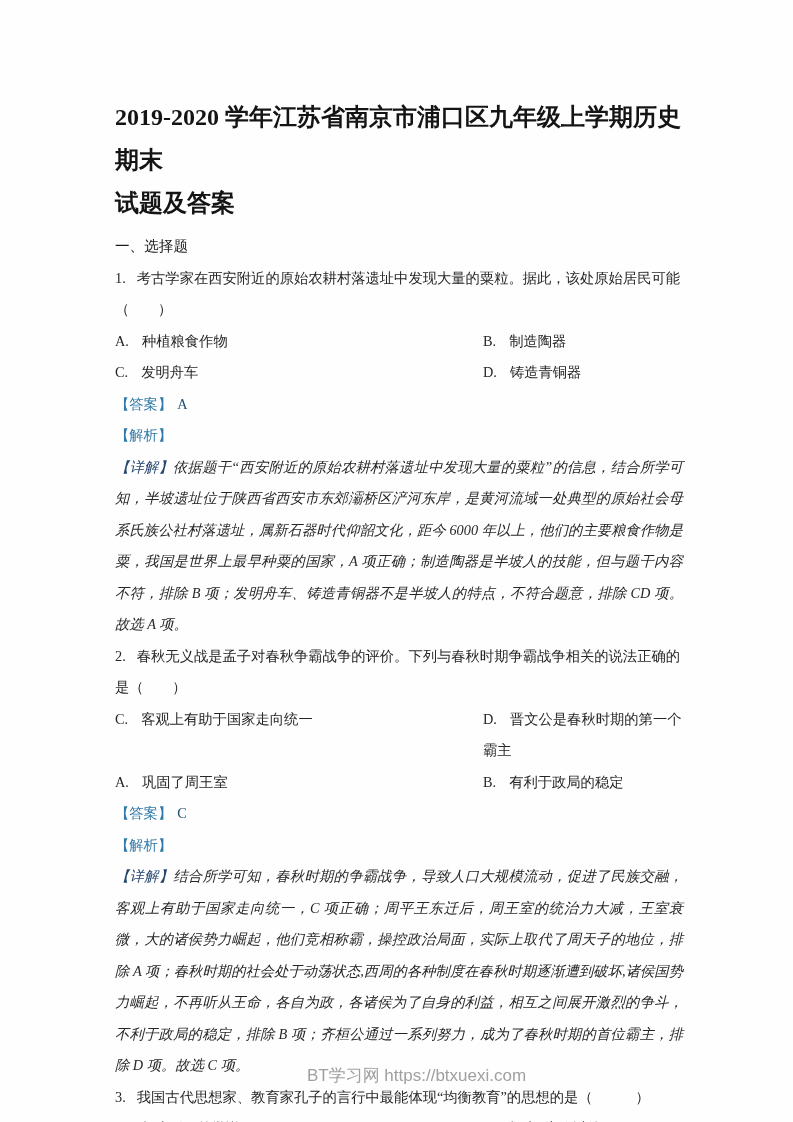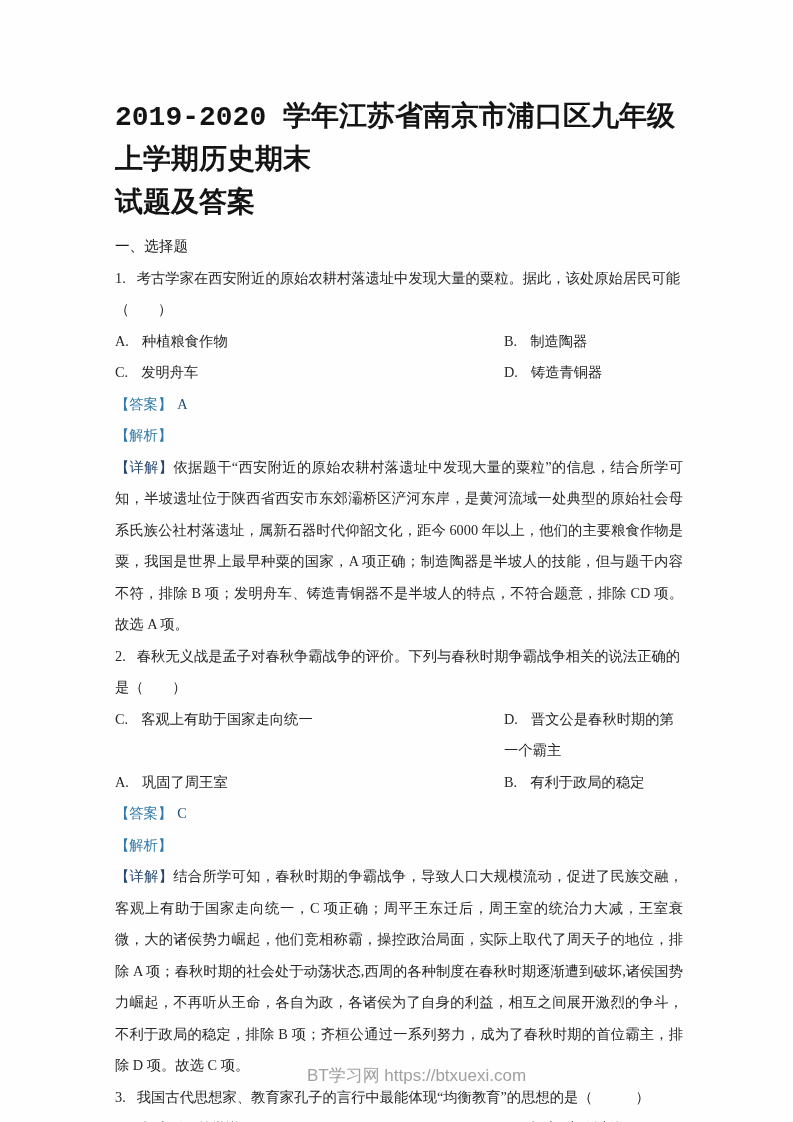--- a/index.html
+++ b/index.html
@@ -12,54 +12,55 @@
     color: var(--body-text, #262626);
     font-family: "Liberation Serif", "DejaVu Serif", serif;
   }
   .content {
     position: absolute;
     left: 115px;
     top: 96px;
     width: 568px;
   }
   .doc-title {
-    font-family: Liberation Mono, monospace;
+    font-family: Liberation Serif, serif;
     font-weight: bold;
-    font-size: 28px;
+    font-size: 24px;
     line-height: 43px;
     color: #141414;
     margin-bottom: 6px;
   }
   .section-heading {
     font-size: 14.6px;
     line-height: 31.5px;
     color: #1c1c1c;
   }
   .line {
     font-size: 14.3px;
     line-height: 31.5px;
     white-space: nowrap;
   }
   .stem .qnum { margin-right: 11px; }
   .opt-row { display: flex; font-size: 14.3px; line-height: 31.5px; gap: 40px; }
   .opt-a { width: 328px; flex: none; }
-  .opt-b { flex: 1; margin-left: 21px; }
+  .opt-b { flex: 1; }
   .opt-label { margin-right: 13px; }
   .ans-label { color: var(--answer-label, #3079a8); text-align: right; }
   .ans-letter {
     color: var(--answer-letter, #1d4e74);
     margin-left: 5px;
     font-family: "Liberation Serif", "DejaVu Serif", serif;
   }
   .detail {
     margin: 0;
     font-size: 14.3px;
     line-height: 31.5px;
     text-align: justify;
     text-justify: inter-character;
+    font-style: italic;
   }
   .detail-label { color: var(--detail-label, #26466d); }
   .footer {
     position: absolute;
     left: 0;
     top: 1062px;
     width: 793px;
     text-align: center;
     font-family: "Liberation Sans", "DejaVu Sans", sans-serif;
     font-size: 17px;

